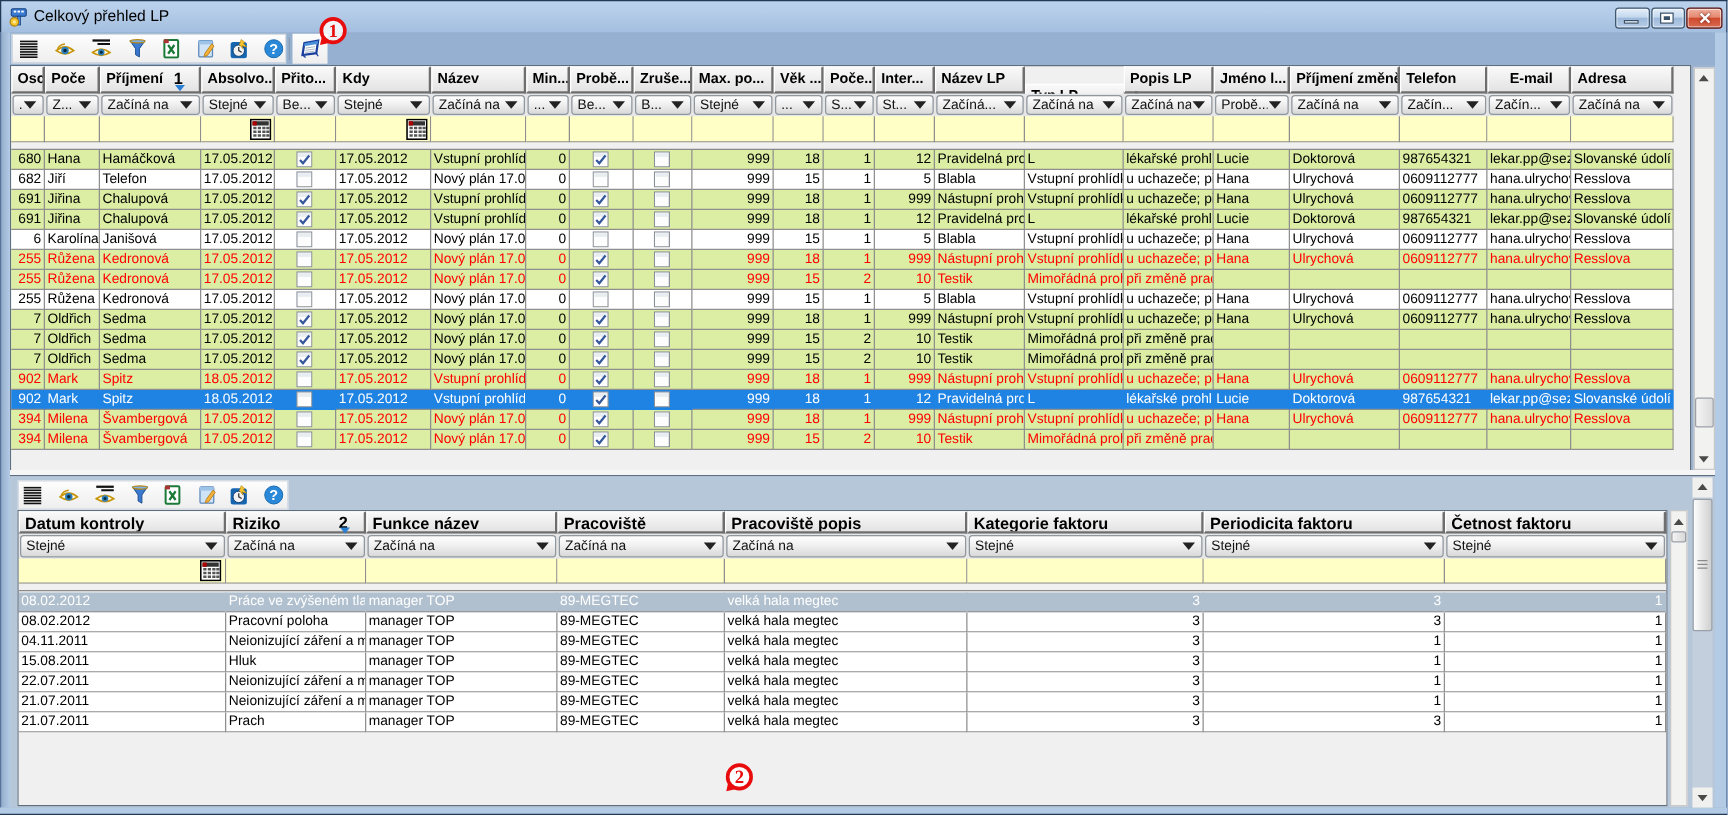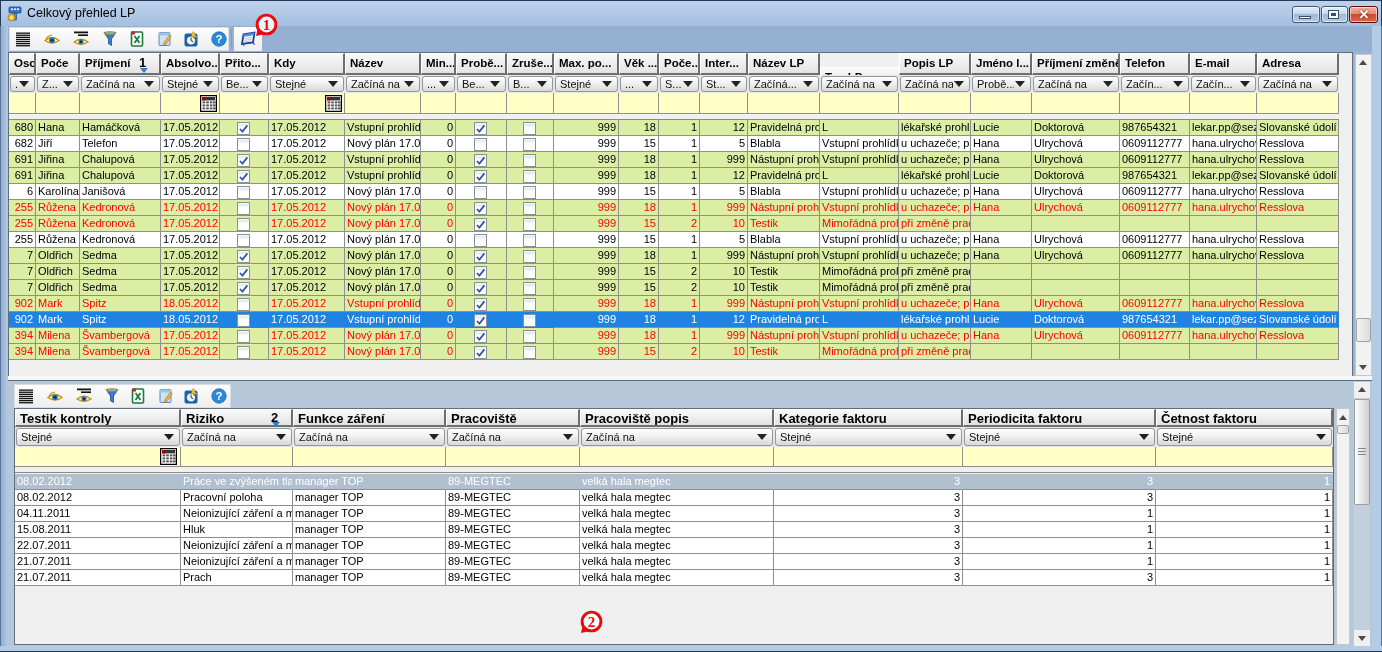--- a/index.html
+++ b/index.html
@@ -130,21 +130,21 @@
 <div class="hc" style="left:820px;top:67px;width:90px;height:22px;">Typ LP</div>
 <div style="position:absolute;left:899px;top:53px;width:72px;height:22px;"></div>
 <div class="hc" style="left:899px;top:53px;width:72px;height:22px;">Popis LP</div>
 <div style="position:absolute;left:971px;top:53px;width:61px;height:22px;"></div>
 <div class="hc" style="left:971px;top:53px;width:61px;height:22px;">Jméno l...</div>
 <div style="position:absolute;left:1032px;top:53px;width:88px;height:22px;"></div>
 <div class="hc" style="left:1032px;top:53px;width:88px;height:22px;">Příjmení změně...</div>
 <div style="position:absolute;left:1120px;top:53px;width:70px;height:22px;"></div>
 <div class="hc" style="left:1120px;top:53px;width:70px;height:22px;">Telefon</div>
 <div style="position:absolute;left:1190px;top:53px;width:67px;height:22px;"></div>
-<div class="hc" style="left:1190px;top:53px;width:67px;height:22px;">E-mail</div>
+<div class="hc" style="left:1190px;top:53px;width:67px;height:22px;text-align:center;">E-mail</div>
 <div style="position:absolute;left:1257px;top:53px;width:82px;height:22px;"></div>
 <div class="hc" style="left:1257px;top:53px;width:82px;height:22px;">Adresa</div>
 <div style="position:absolute;left:139px;top:55px;font-size:13px;font-weight:bold;color:#000;">1</div>
 <div style="position:absolute;left:140px;top:68px;">
     <span style="display:block;width:0;height:0;border-left:4px solid transparent;border-right:4px solid transparent;border-top:5px solid #2a7fd0;"></span>
   </div>
 <div style="position:absolute;left:9px;top:75px;width:1330px;height:18px;background:#e6e6e6;"></div>
 <div style="position:absolute;left:10px;top:76px;width:25px;height:16px;background:linear-gradient(#ffffff,#f0f0f0 45%,#d9d9d9);border:1px solid #8f979f;border-radius:3px;overflow:hidden;"></div>
 <div style="position:absolute;left:15px;top:77px;width:3px;height:14px;line-height:14px;font-size:11px;color:#111;white-space:nowrap;overflow:hidden;">. </div>
 <div style="position:absolute;left:19px;top:81px;">
@@ -906,23 +906,23 @@
       <circle cx="7" cy="9.5" r="4.6" fill="#f2f2f2" stroke="#0c3f73" stroke-width="0.8"></circle>
       <path d="M7 6.5 L7 9.5 L9.3 10.8" stroke="#333" stroke-width="1" fill="none"></path>
       <path d="M9 0.5 L12 3 L10.5 3.6 L13.5 6.5 L9.5 5.5 L10.3 8 L7.5 4.5 Z" fill="#f6c431" stroke="#b8860b" stroke-width="0.5"></path>
     </svg></div>
 <div style="position:absolute;left:211px;top:388px;width:16px;height:16px;"><svg width="16" height="16" viewBox="0 0 16 16">
       <circle cx="8" cy="8" r="7.2" fill="#2a88d8"></circle>
       <circle cx="8" cy="8" r="7.2" fill="none" stroke="#176bb0" stroke-width="0.8"></circle>
       <text x="8" y="12.2" font-family="Liberation Sans" font-size="11.5" font-weight="bold" fill="#fff" text-anchor="middle">?</text>
     </svg></div>
 <div style="position:absolute;left:14px;top:408px;width:1320px;height:237px;background:#f0f0f0;border:1px solid #5f6f7e;"></div>
-<div class="hc" style="left:15px;top:409px;width:166px;height:18px;font-size:13px;padding-top:1px;">Testik kontroly</div>
+<div class="hc" style="left:15px;top:409px;width:166px;height:18px;font-size:13px;padding-top:1px;">Datum kontroly</div>
 <div class="hc" style="left:181px;top:409px;width:112px;height:18px;font-size:13px;padding-top:1px;">Riziko</div>
-<div class="hc" style="left:293px;top:409px;width:153px;height:18px;font-size:13px;padding-top:1px;">Funkce záření</div>
+<div class="hc" style="left:293px;top:409px;width:153px;height:18px;font-size:13px;padding-top:1px;">Funkce název</div>
 <div class="hc" style="left:446px;top:409px;width:134px;height:18px;font-size:13px;padding-top:1px;">Pracoviště</div>
 <div class="hc" style="left:580px;top:409px;width:194px;height:18px;font-size:13px;padding-top:1px;">Pracoviště popis</div>
 <div class="hc" style="left:774px;top:409px;width:189px;height:18px;font-size:13px;padding-top:1px;">Kategorie faktoru</div>
 <div class="hc" style="left:963px;top:409px;width:193px;height:18px;font-size:13px;padding-top:1px;">Periodicita faktoru</div>
 <div class="hc" style="left:1156px;top:409px;width:177px;height:18px;font-size:13px;padding-top:1px;">Četnost faktoru</div>
 <div style="position:absolute;left:271px;top:410px;font-size:13px;font-weight:bold;color:#000;">2</div>
 <div style="position:absolute;left:272px;top:422px;">
     <span style="display:block;width:0;height:0;border-left:4px solid transparent;border-right:4px solid transparent;border-top:5px solid #2a7fd0;"></span>
   </div>
 <div style="position:absolute;left:15px;top:427px;width:1318px;height:20px;background:#e6e6e6;"></div>

